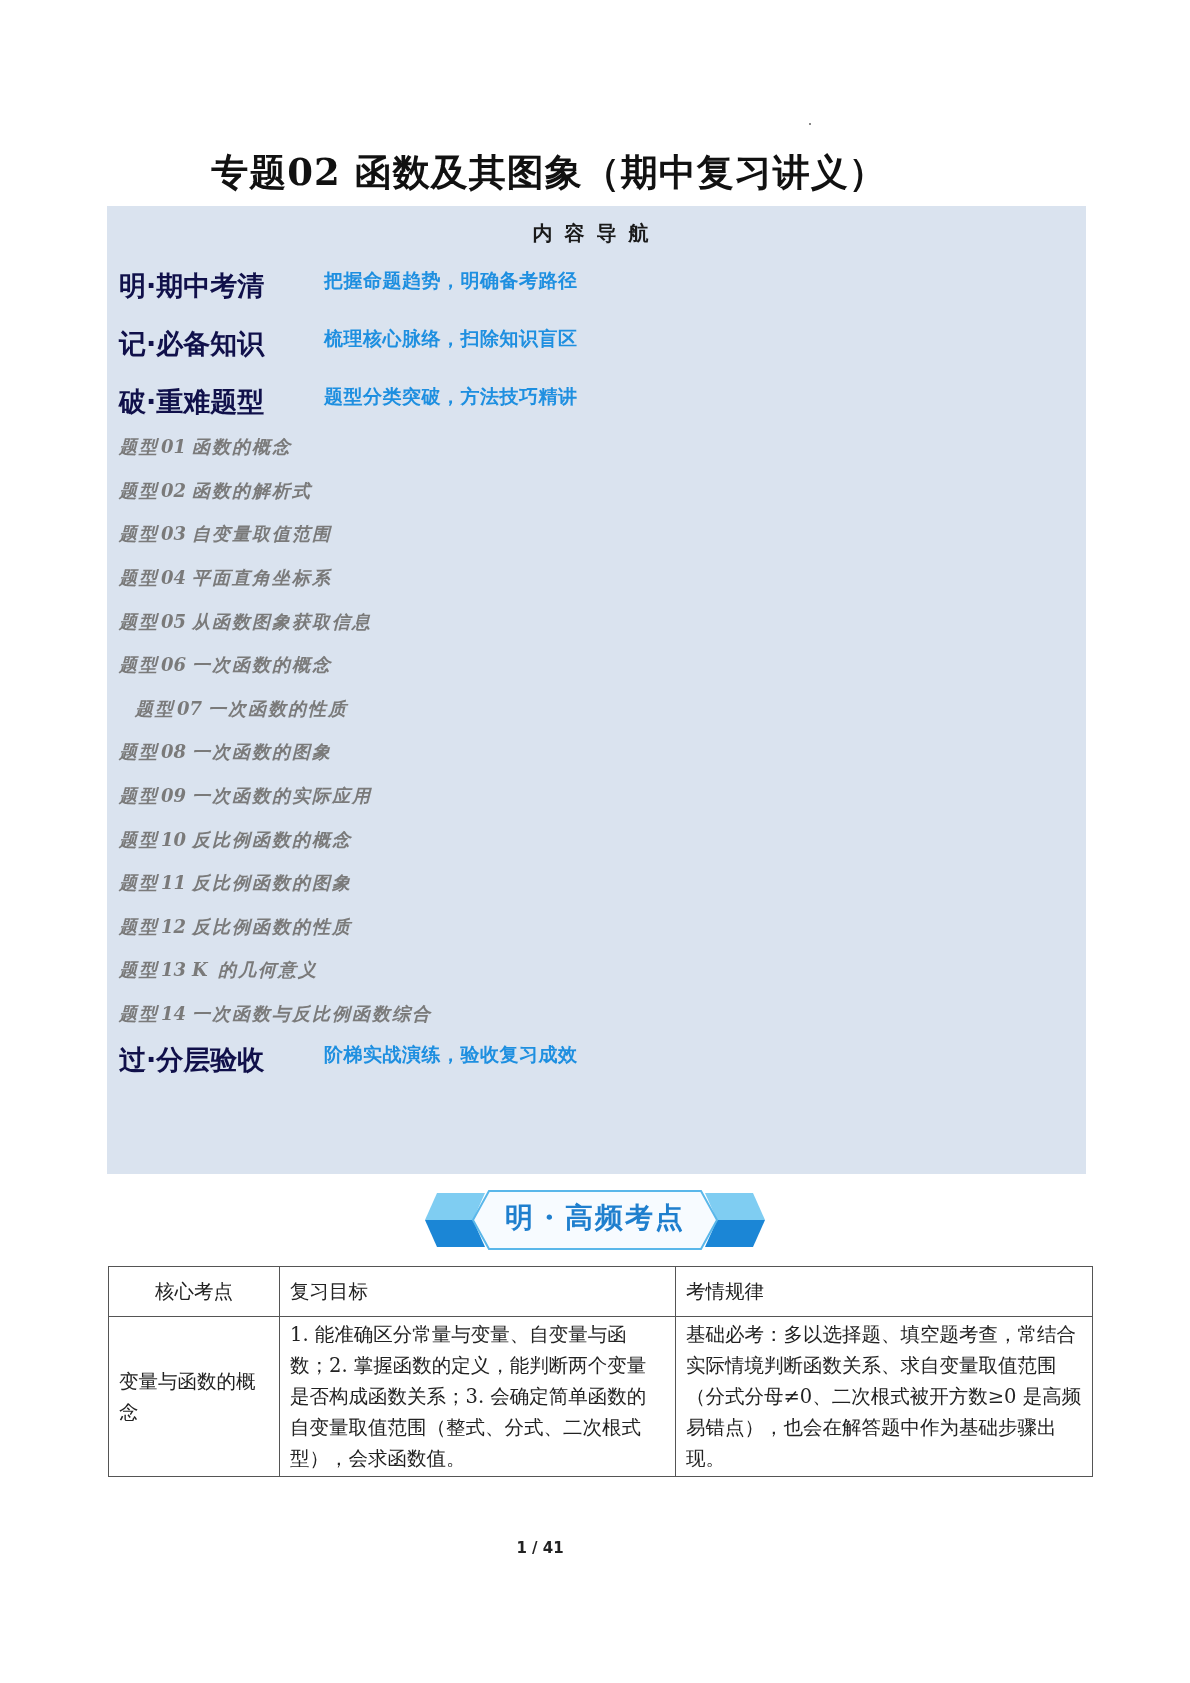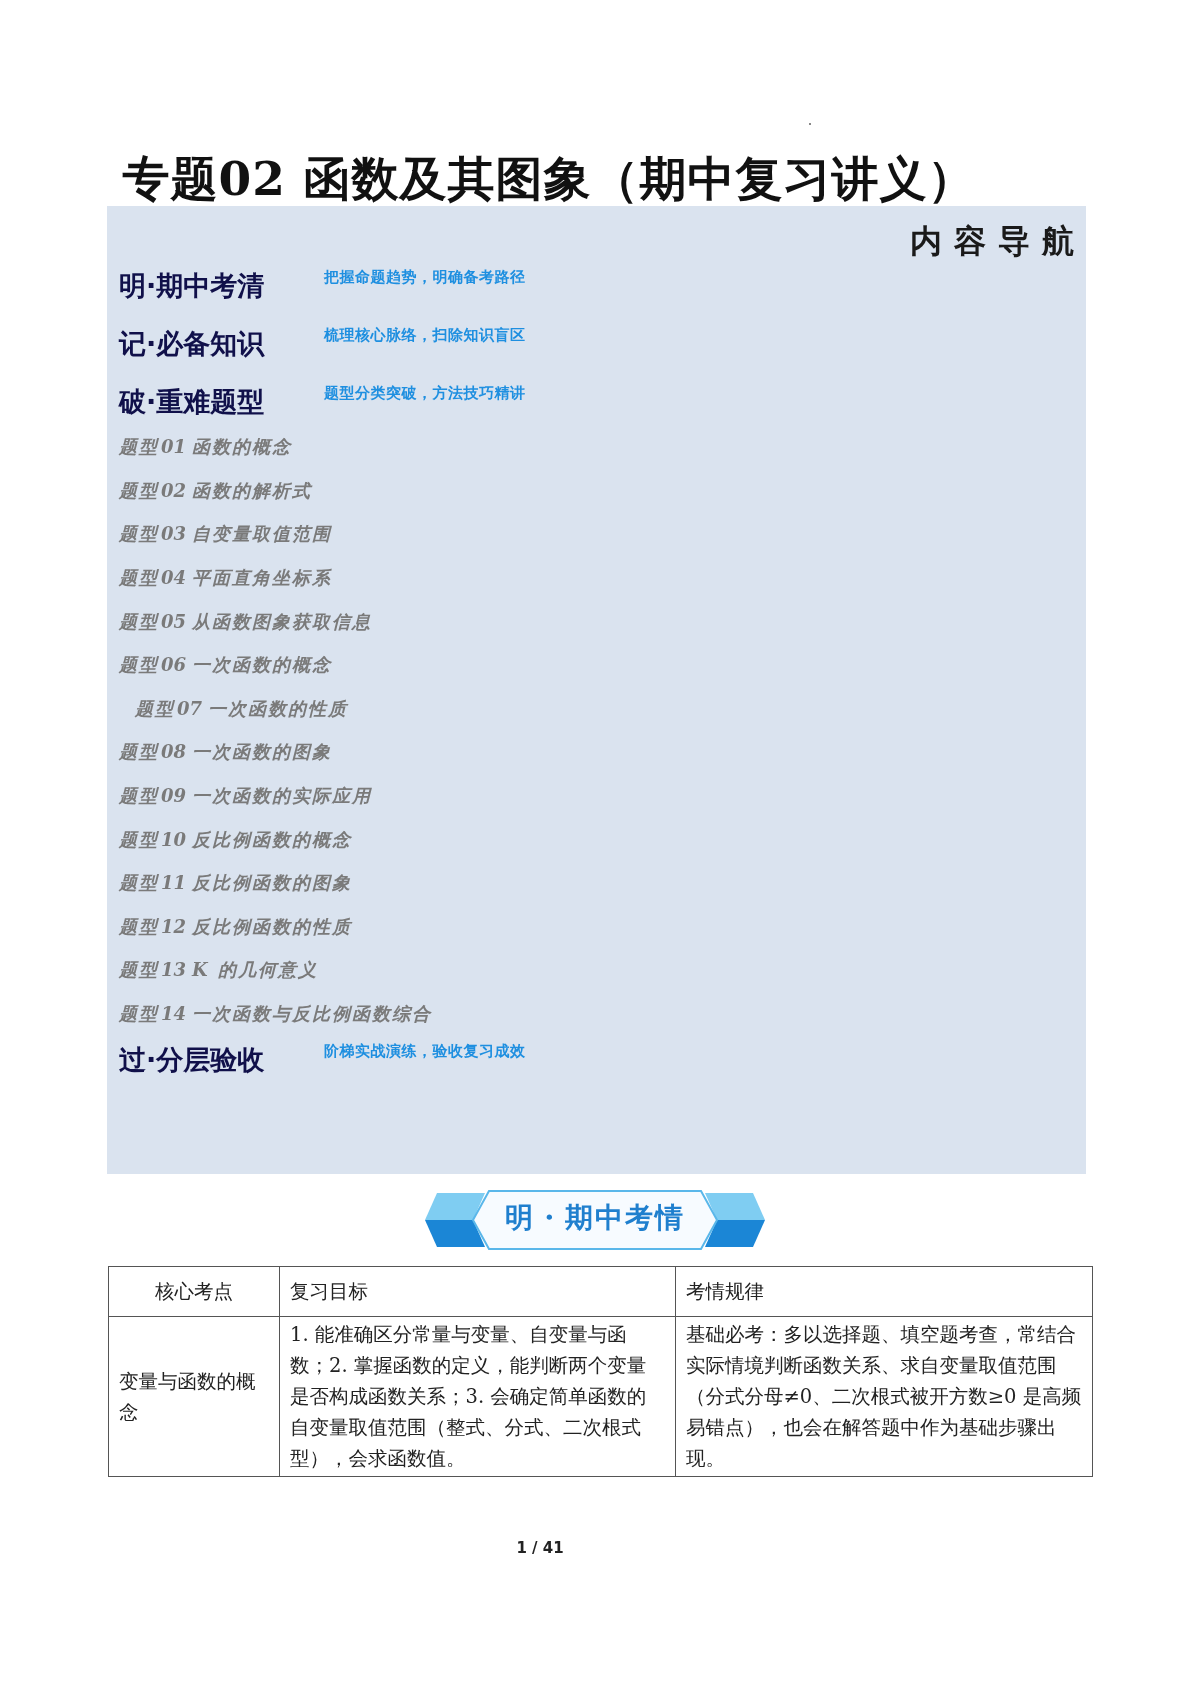--- a/index.html
+++ b/index.html
@@ -1,27 +1,27 @@
 <!DOCTYPE html>
 <html><head>
 <meta charset="utf-8">
 <style>
   html, body { margin: 0; padding: 0; background: #ffffff; }
   body { width: 1190px; height: 1683px; position: relative; overflow: hidden;
          font-family: "DejaVu Sans", "Liberation Sans", sans-serif; }
   .dot { position: absolute; left: 809px; top: 123px; width: 2px; height: 2px; background: #888; }
   .doc-title { position: absolute; left: 0; width: 1098px; top: 148px; text-align: center;
-               font-family: "DejaVu Serif", "Liberation Serif", serif; font-size: 47px; font-weight: bold;
+               font-family: "DejaVu Serif", "Liberation Serif", serif; font-size: 37px; font-weight: bold;
                color: #111; letter-spacing: 1px; }
   .nav-panel { position: absolute; left: 107px; top: 206px; width: 979px; height: 968px; background: #dae3ef; }
-  .nav-title { position: absolute; left: 0; width: 979px; top: 14px; text-align: right;
-               font-size: 32px; font-weight: bold; color: #1a1a1a; letter-spacing: 12px; }
+  .nav-title { position: absolute; left: 0; width: 979px; top: 14px; text-align: center;
+               font-size: 20px; font-weight: bold; color: #1a1a1a; letter-spacing: 12px; }
   .sec-row { position: absolute; left: 12px; height: 40px; display: flex; }
   .sec-head { font-size: 27px; font-weight: bold; color: #10104a; width: 205px; white-space: nowrap; }
-  .sec-sub { font-size: 15px; font-weight: bold; color: #1e8fe0; white-space: nowrap; letter-spacing: 0.5px; }
+  .sec-sub { font-size: 19px; font-weight: bold; color: #1e8fe0; white-space: nowrap; letter-spacing: 0.5px; }
   .type-item { position: absolute; left: 12px; font-family: "DejaVu Serif", "Liberation Serif", serif;
                font-size: 18px; font-weight: bold; color: #7a7a7a; white-space: nowrap; letter-spacing: 2px; font-style: italic; }
   .type-item .num { letter-spacing: 0; margin: 0 6px 0 2px; }
   .banner { position: absolute; left: 425px; top: 1185px; width: 340px; height: 70px; }
   .banner svg { position: absolute; left: 0; top: 0; }
   .banner-text { position: absolute; left: 0; width: 340px; top: 14px; text-align: center;
                  font-size: 28px; font-weight: bold; color: #1f7fce; letter-spacing: 2px; }
   table.exam { position: absolute; left: 108px; top: 1266px; width: 985px; border-collapse: collapse;
                font-family: "DejaVu Serif", "Liberation Serif", serif; font-size: 19.5px; color: #222; }
   table.exam td, table.exam th { border: 1.5px solid #555; vertical-align: middle; padding: 2px 10px;
@@ -81,21 +81,21 @@
   <svg width="340" height="70" viewBox="0 0 340 70">
 
     <polygon points="0,35 12,8 60,8 48,35" fill="#7fcdf2"></polygon>
     <polygon points="0,35 48,35 60,62 12,62" fill="#1b86d6"></polygon>
 
     <polygon points="340,35 328,8 280,8 292,35" fill="#7fcdf2"></polygon>
     <polygon points="340,35 292,35 280,62 328,62" fill="#1b86d6"></polygon>
 
     <polygon points="48,35 64,6 276,6 292,35 276,64 64,64" fill="#f7fbff" stroke="#5ab7ea" stroke-width="2"></polygon>
   </svg>
-  <div class="banner-text">明・期中考情</div>
+  <div class="banner-text">明・高频考点</div>
 </div>
 
 <table class="exam">
   <tbody>
       <tr>
     <th class="c1">核心考点</th>
     <th class="c2">复习目标</th>
     <th>考情规律</th>
   </tr>
   <tr>

